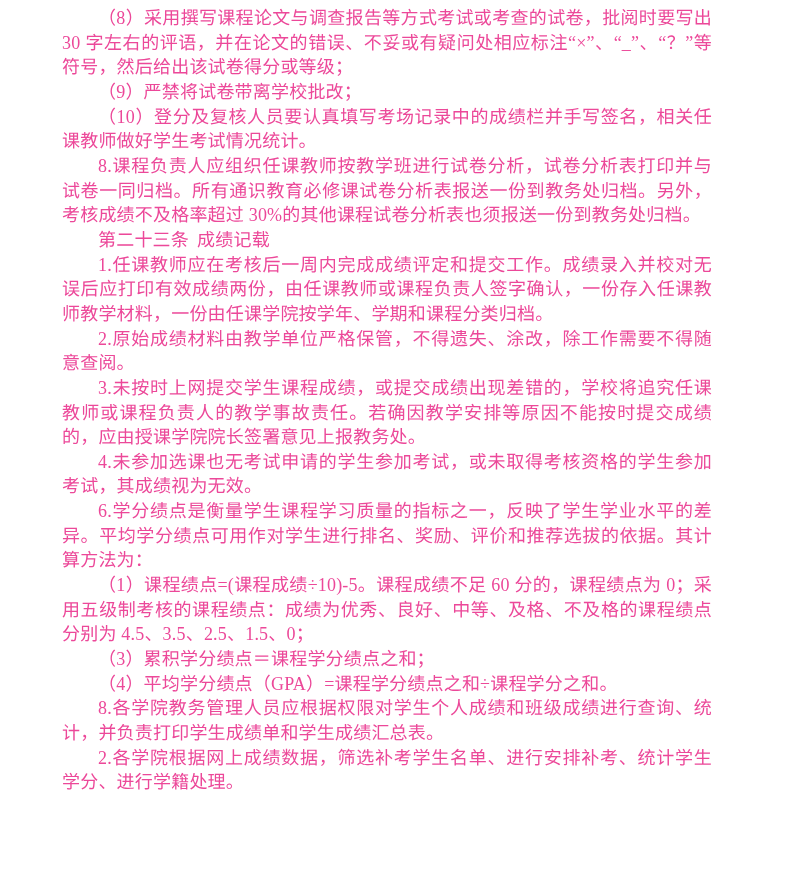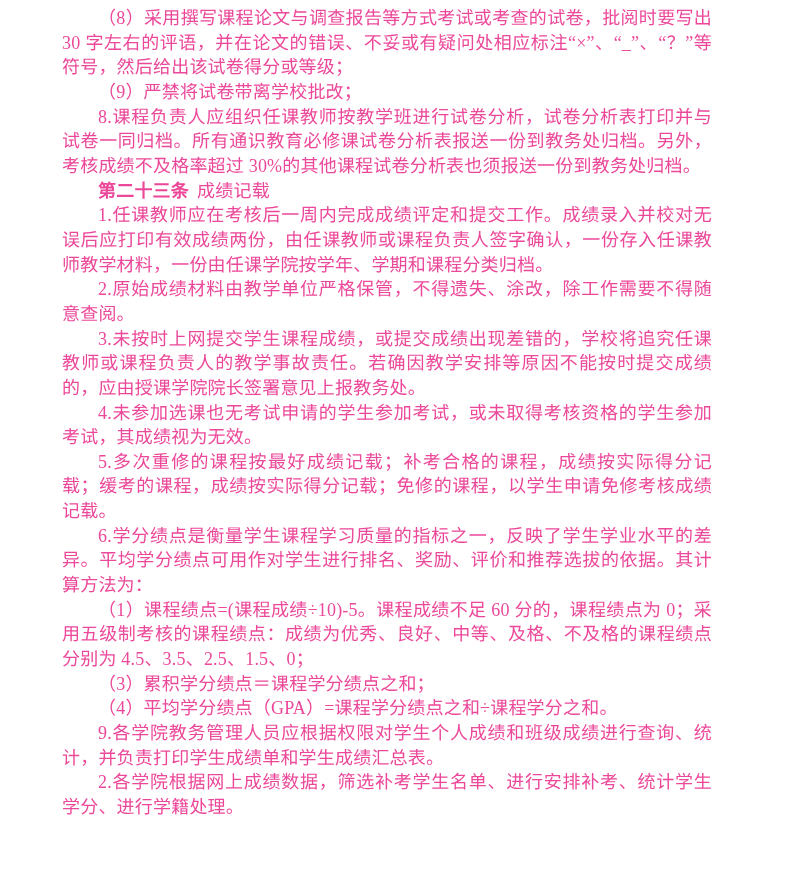--- a/index.html
+++ b/index.html
@@ -25,40 +25,40 @@
     width: 650px;
   }
   p.para {
     margin: 0;
     padding: 0;
     text-indent: 2em;
     text-align: justify;
     letter-spacing: 0.2px;
   }
   p.para.heading .lead {
-    font-weight: bold;
+    font-weight: normal;
   }
   p.para.heading .title {
     margin-left: 0.45em;
   }
 </style>
 </head>
 <body>
 
 <main class="page">
   <div class="doc-body">
       <p class="para">（8）采用撰写课程论文与调查报告等方式考试或考查的试卷，批阅时要写出 30 字左右的评语，并在论文的错误、不妥或有疑问处相应标注“×”、“_”、“？”等符号，然后给出该试卷得分或等级；</p>
       <p class="para">（9）严禁将试卷带离学校批改；</p>
+      <p class="para">（10）登分及复核人员要认真填写考场记录中的成绩栏并手写签名，相关任课教师做好学生考试情况统计。</p>
       <p class="para">8.课程负责人应组织任课教师按教学班进行试卷分析，试卷分析表打印并与试卷一同归档。所有通识教育必修课试卷分析表报送一份到教务处归档。另外，考核成绩不及格率超过 30%的其他课程试卷分析表也须报送一份到教务处归档。</p>
       <p class="para heading"><span class="lead">第二十三条</span><span class="title">成绩记载</span></p>
       <p class="para">1.任课教师应在考核后一周内完成成绩评定和提交工作。成绩录入并校对无误后应打印有效成绩两份，由任课教师或课程负责人签字确认，一份存入任课教师教学材料，一份由任课学院按学年、学期和课程分类归档。</p>
       <p class="para">2.原始成绩材料由教学单位严格保管，不得遗失、涂改，除工作需要不得随意查阅。</p>
       <p class="para">3.未按时上网提交学生课程成绩，或提交成绩出现差错的，学校将追究任课教师或课程负责人的教学事故责任。若确因教学安排等原因不能按时提交成绩的，应由授课学院院长签署意见上报教务处。</p>
       <p class="para">4.未参加选课也无考试申请的学生参加考试，或未取得考核资格的学生参加考试，其成绩视为无效。</p>
-      <p class="para">5.多次重修的课程按最好成绩记载；补考合格的课程，成绩按实际得分记载；缓考的课程，成绩按实际得分记载；免修的课程，以学生申请免修考核成绩记载。</p>
       <p class="para">6.学分绩点是衡量学生课程学习质量的指标之一，反映了学生学业水平的差异。平均学分绩点可用作对学生进行排名、奖励、评价和推荐选拔的依据。其计算方法为：</p>
       <p class="para">（1）课程绩点=(课程成绩÷10)-5。课程成绩不足 60 分的，课程绩点为 0；采用五级制考核的课程绩点：成绩为优秀、良好、中等、及格、不及格的课程绩点分别为 4.5、3.5、2.5、1.5、0；</p>
       <p class="para">（3）累积学分绩点＝课程学分绩点之和；</p>
       <p class="para">（4）平均学分绩点（GPA）=课程学分绩点之和÷课程学分之和。</p>
-      <p class="para">9.各学院教务管理人员应根据权限对学生个人成绩和班级成绩进行查询、统计，并负责打印学生成绩单和学生成绩汇总表。</p>
+      <p class="para">8.各学院教务管理人员应根据权限对学生个人成绩和班级成绩进行查询、统计，并负责打印学生成绩单和学生成绩汇总表。</p>
       <p class="para">2.各学院根据网上成绩数据，筛选补考学生名单、进行安排补考、统计学生学分、进行学籍处理。</p>
     </div>
 </main>
 
 </body></html>

